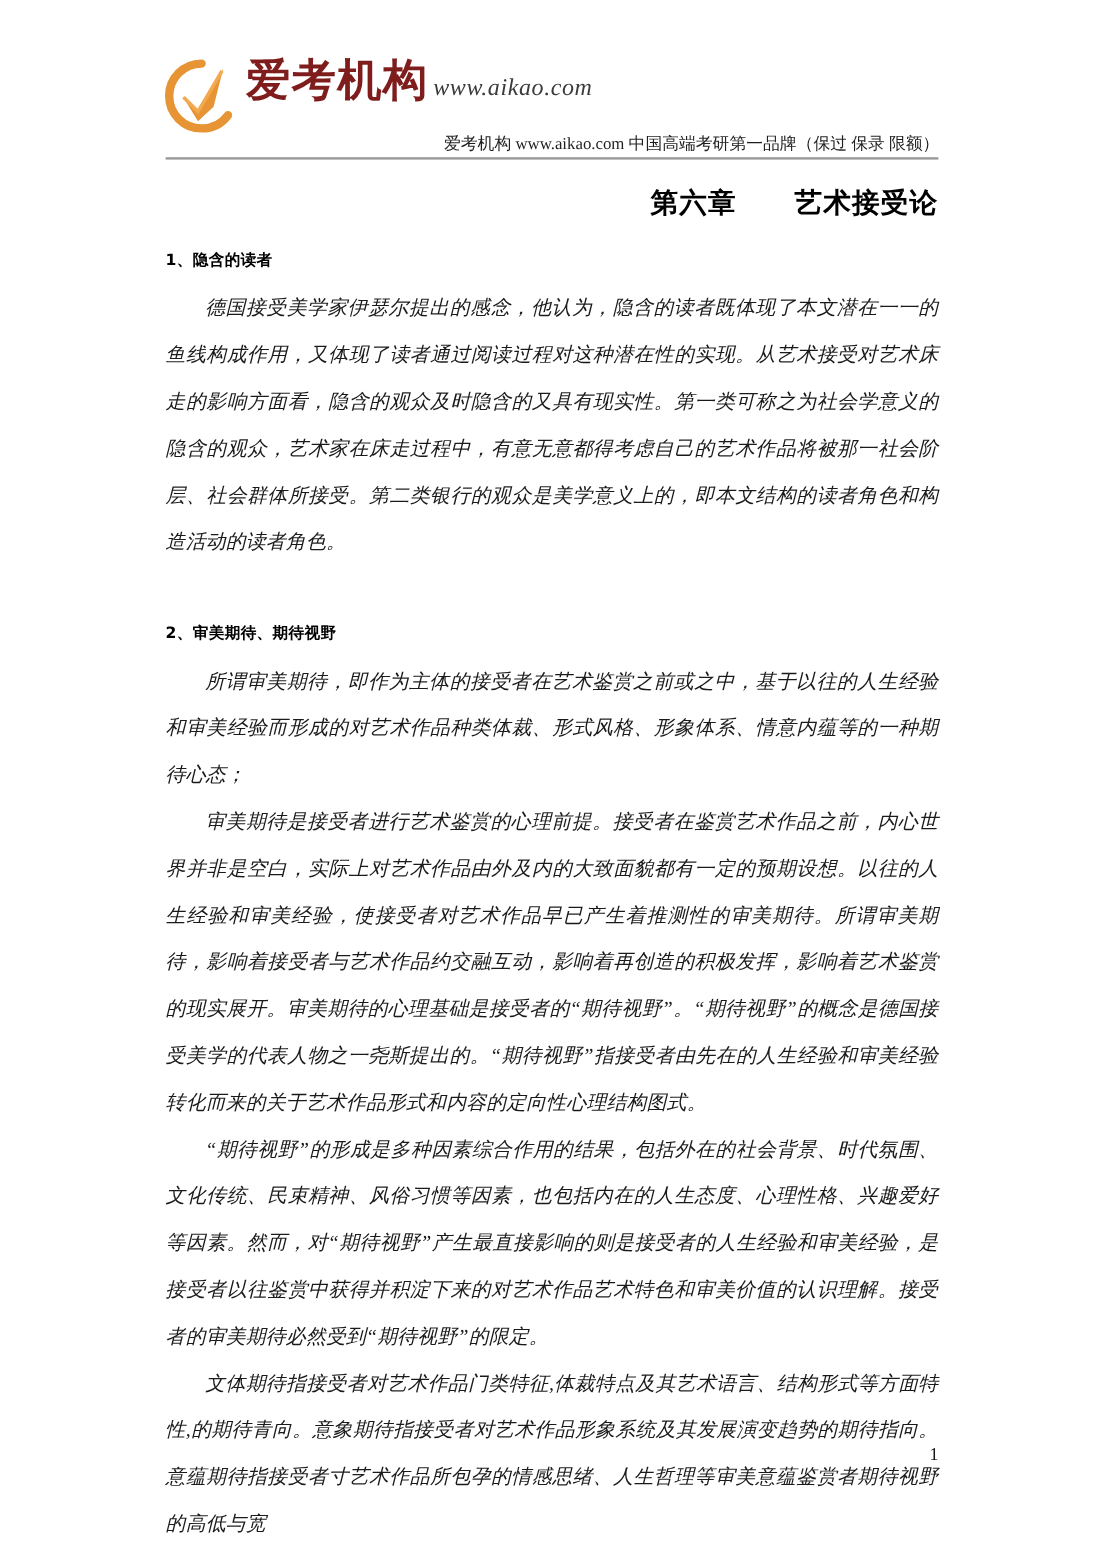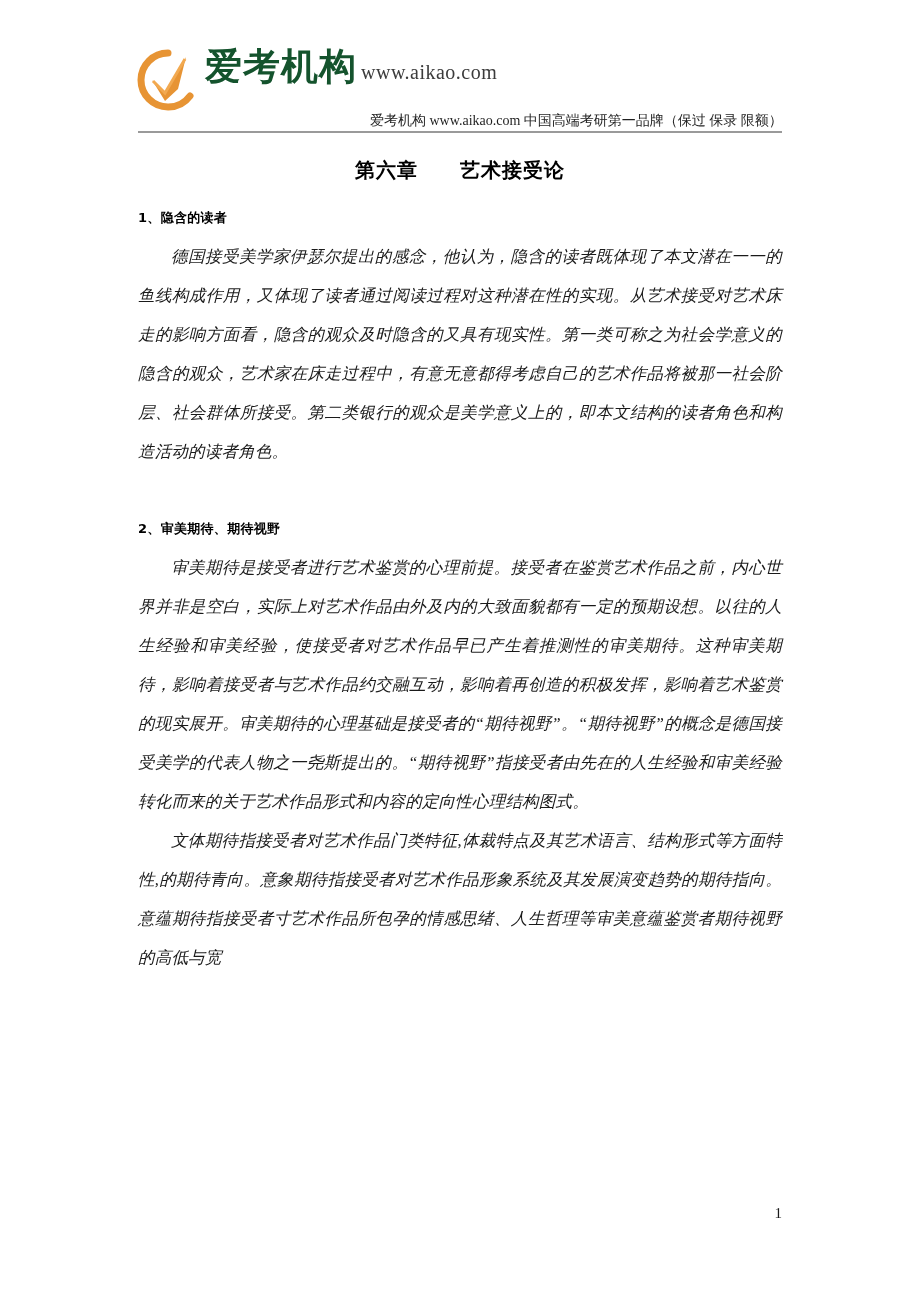--- a/index.html
+++ b/index.html
@@ -50,32 +50,33 @@
     margin-left: 6px;
     display: block;
   }
 
   .logo-cn {
     font-family: "DejaVu Sans", "Liberation Sans", sans-serif;
     font-weight: bold;
     font-size: 37px;
     line-height: 40px;
     letter-spacing: 1px;
-    color: #14532d;
+    color: #7f1d1d;
     white-space: nowrap;
   }
 
   .logo-url {
     font-family: "Liberation Serif", "DejaVu Serif", serif;
     font-size: 20px;
     line-height: 22px;
     letter-spacing: 0.5px;
     color: #3b3b3b;
     white-space: nowrap;
     margin-top: 15px;
+    font-style: italic;
   }
 
   .header-tagline {
     position: absolute;
     left: 370px;
     top: 113px;
     font-family: "Liberation Serif", "DejaVu Serif", serif;
     font-size: 14px;
     line-height: 16px;
     color: #1f1f1f;
@@ -96,23 +97,23 @@
   .content {
     position: absolute;
     left: 138px;
     top: 150px;
     width: 644px;
   }
 
   .doc-title {
     font-family: "DejaVu Sans", "Liberation Sans", sans-serif;
     font-weight: bold;
-    font-size: 20px;
+    font-size: 23px;
     line-height: 40px;
-    text-align: center;
+    text-align: right;
     color: #000000;
     letter-spacing: 1px;
     margin: 0 0 8px 0;
     white-space: pre;
   }
 
   .sec-heading {
     font-family: "DejaVu Sans", "Liberation Sans", sans-serif;
     font-weight: bold;
     font-size: 13px;
@@ -176,20 +177,22 @@
   <div class="content">
 
     <h1 class="doc-title">第六章　　艺术接受论</h1>
 
     <h2 class="sec-heading">1、隐含的读者</h2>
     <p class="para">德国接受美学家伊瑟尔提出的感念，他认为，隐含的读者既体现了本文潜在一一的鱼线构成作用，又体现了读者通过阅读过程对这种潜在性的实现。从艺术接受对艺术床走的影响方面看，隐含的观众及时隐含的又具有现实性。第一类可称之为社会学意义的隐含的观众，艺术家在床走过程中，有意无意都得考虑自己的艺术作品将被那一社会阶层、社会群体所接受。第二类银行的观众是美学意义上的，即本文结构的读者角色和构造活动的读者角色。</p>
 
     <div class="spacer-md"></div>
 
     <h2 class="sec-heading">2、审美期待、期待视野</h2>
-    <p class="para">审美期待是接受者进行艺术鉴赏的心理前提。接受者在鉴赏艺术作品之前，内心世界并非是空白，实际上对艺术作品由外及内的大致面貌都有一定的预期设想。以往的人生经验和审美经验，使接受者对艺术作品早已产生着推测性的审美期待。这种审美期待，影响着接受者与艺术作品约交融互动，影响着再创造的积极发挥，影响着艺术鉴赏的现实展开。审美期待的心理基础是接受者的“期待视野”。“期待视野”的概念是德国接受美学的代表人物之一尧斯提出的。“期待视野”指接受者由先在的人生经验和审美经验转化而来的关于艺术作品形式和内容的定向性心理结构图式。</p>
+    <p class="para">所谓审美期待，即作为主体的接受者在艺术鉴赏之前或之中，基于以往的人生经验和审美经验而形成的对艺术作品种类体裁、形式风格、形象体系、情意内蕴等的一种期待心态；</p>
+    <p class="para">审美期待是接受者进行艺术鉴赏的心理前提。接受者在鉴赏艺术作品之前，内心世界并非是空白，实际上对艺术作品由外及内的大致面貌都有一定的预期设想。以往的人生经验和审美经验，使接受者对艺术作品早已产生着推测性的审美期待。所谓审美期待，影响着接受者与艺术作品约交融互动，影响着再创造的积极发挥，影响着艺术鉴赏的现实展开。审美期待的心理基础是接受者的“期待视野”。“期待视野”的概念是德国接受美学的代表人物之一尧斯提出的。“期待视野”指接受者由先在的人生经验和审美经验转化而来的关于艺术作品形式和内容的定向性心理结构图式。</p>
+    <p class="para">“期待视野”的形成是多种因素综合作用的结果，包括外在的社会背景、时代氛围、文化传统、民束精神、风俗习惯等因素，也包括内在的人生态度、心理性格、兴趣爱好等因素。然而，对“期待视野”产生最直接影响的则是接受者的人生经验和审美经验，是接受者以往鉴赏中获得并积淀下来的对艺术作品艺术特色和审美价值的认识理解。接受者的审美期待必然受到“期待视野”的限定。</p>
     <p class="para">文体期待指接受者对艺术作品门类特征,体裁特点及其艺术语言、结构形式等方面特性,的期待青向。意象期待指接受者对艺术作品形象系统及其发展演变趋势的期待指向。意蕴期待指接受者寸艺术作品所包孕的情感思绪、人生哲理等审美意蕴鉴赏者期待视野的高低与宽</p>
 
   </div>
 
   <div class="page-number">1</div>
 
 </div>
 
 </body></html>

